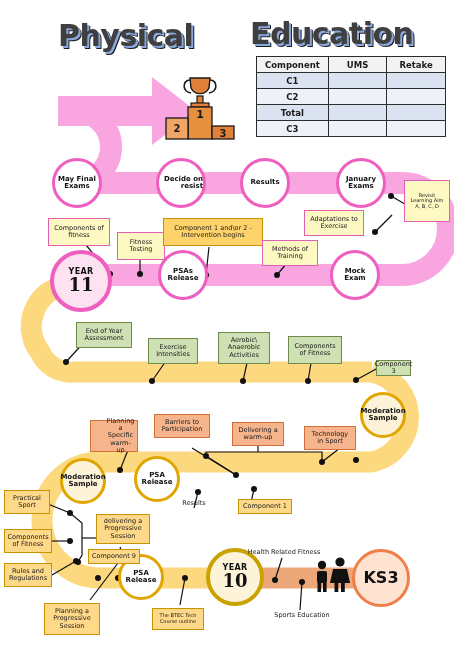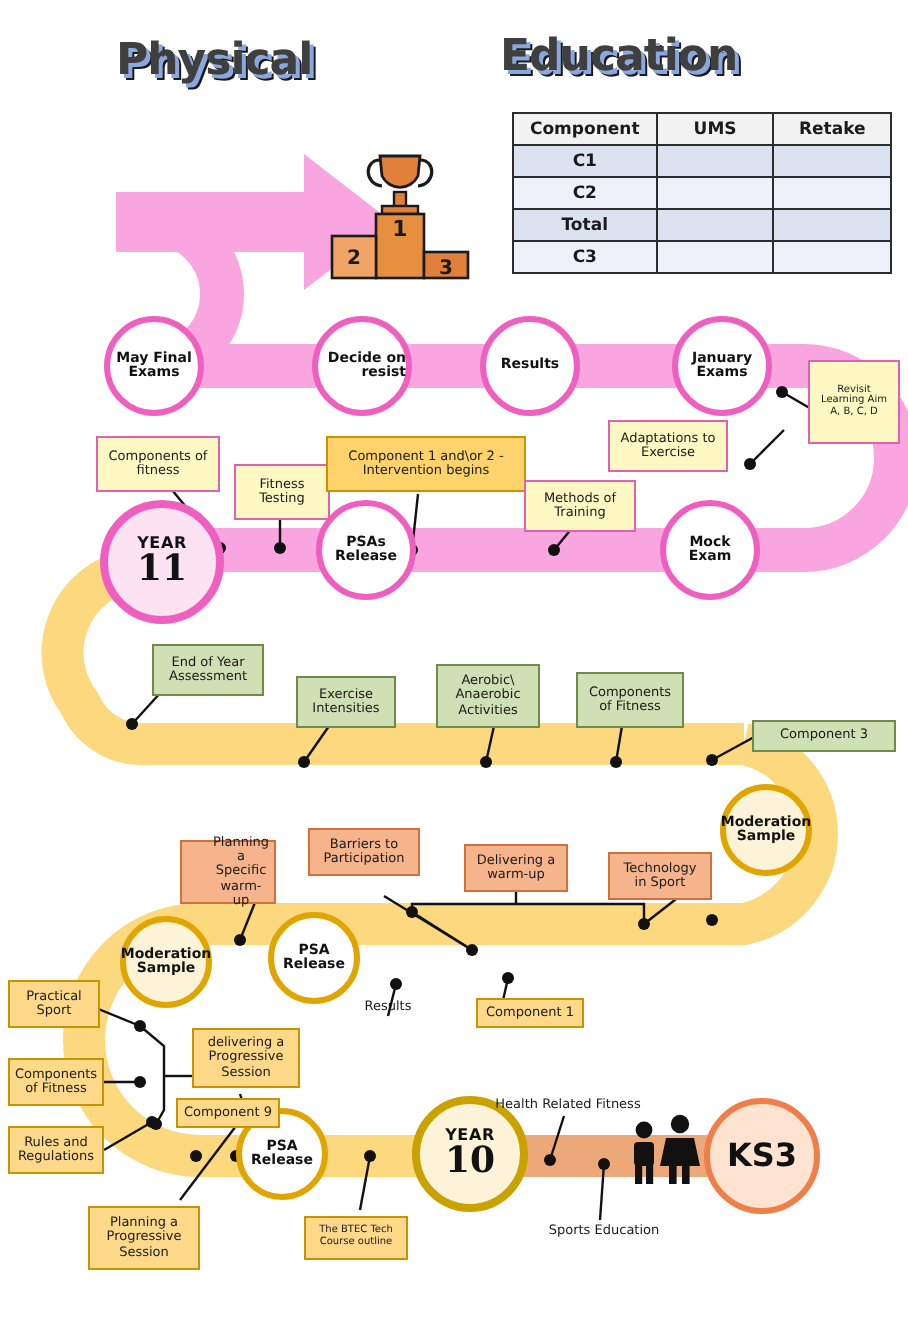--- a/index.html
+++ b/index.html
@@ -2,21 +2,21 @@
 <html><head>
 <meta charset="utf-8">
 <style>
   html,body{margin:0;padding:0;background:#fff;}
   body{width:454px;height:660px;position:relative;overflow:hidden;
        font-family:"DejaVu Sans",sans-serif;}
   #stage{position:absolute;left:0;top:0;width:454px;height:660px;}
   #svgroot{position:absolute;left:0;top:0;width:454px;height:660px;}
 
   .title{position:absolute;font-family:"DejaVu Sans",sans-serif;font-weight:bold;
-         font-size:22px;color:#3f3f3f;letter-spacing:-0.5px;
+         font-size:30px;color:#3f3f3f;letter-spacing:-0.5px;
          text-shadow:2px 2px 0 #8aa8dd, 3px 3px 0 #1a1a1a;}
   #title-physical{left:58px;top:18px;}
   #title-education{left:250px;top:16px;}
 
   
   #score-table{position:absolute;left:256px;top:56px;width:190px;
                border-collapse:collapse;background:#84cc16;}
   #score-table td,#score-table th{border:1px solid #2c2c2c;height:15px;
        font-size:8.5px;text-align:center;font-weight:bold;color:#1b1b1b;
        font-family:"DejaVu Sans",sans-serif;padding:0;}
@@ -287,21 +287,21 @@
   </div>
   <div class="box greenbox" style="left:148px;top:338px;width:50px;height:26px;">
     <span>Exercise Intensities</span>
   </div>
   <div class="box greenbox" style="left:218px;top:332px;width:52px;height:32px;">
     <span>Aerobic\ Anaerobic Activities</span>
   </div>
   <div class="box greenbox" style="left:288px;top:336px;width:54px;height:28px;">
     <span>Components of Fitness</span>
   </div>
-  <div class="box greenbox" style="left:376px;top:360px;width:72px;height:16px;">
+  <div class="box greenbox" style="left:376px;top:360px;width:35px;height:16px;">
     <span>Component 3</span>
   </div>
 
   <div class="node cream" style="left:360px;top:392px;width:46px;height:46px;">
     <span>Moderation Sample</span>
   </div>
   <div class="node cream" style="left:60px;top:458px;width:46px;height:46px;">
     <span>Moderation Sample</span>
   </div>
   <div class="node yellowc" style="left:134px;top:456px;width:46px;height:46px;">

